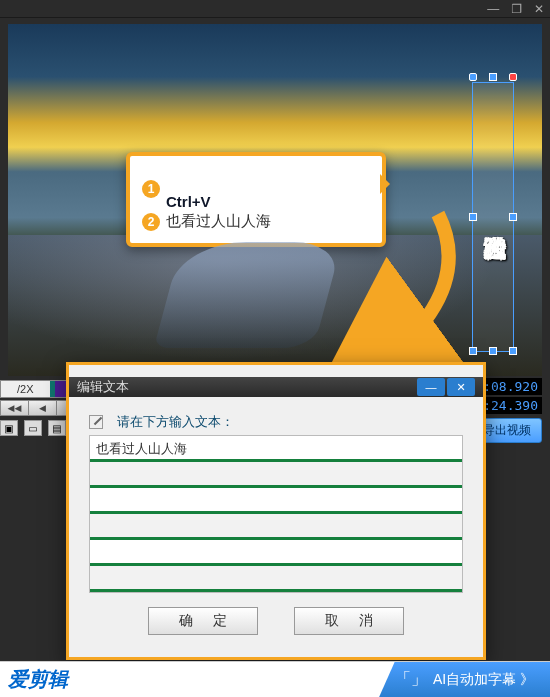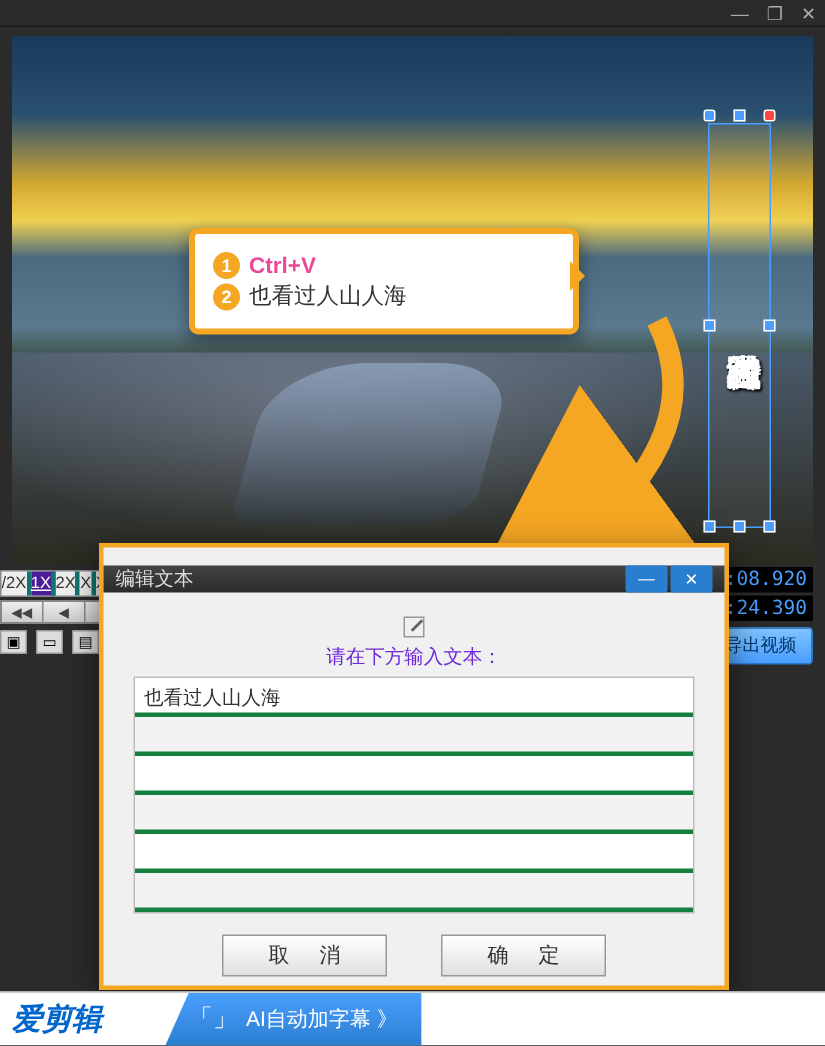--- a/index.html
+++ b/index.html
@@ -25,57 +25,57 @@
 .subtitle-box .h-bl { bottom: -4px; left: -4px; }
 .subtitle-box .h-bm { bottom: -4px; left: 50%; margin-left: -4px; }
 .subtitle-box .h-br { bottom: -4px; right: -4px; }
 .subtitle-text { color: #fff; font-size: 24px; writing-mode: vertical-rl; text-align: center; height: 100%; padding: 6px 6px; font-family: "SimSun", serif; text-shadow: 1px 1px 2px rgba(0,0,0,0.8); }
 
 
 .tooltip { position: absolute; left: 118px; top: 128px; width: 260px; background: #fff; border: 4px solid #f5a623; border-radius: 6px; padding: 10px 12px; box-shadow: 0 4px 12px rgba(0,0,0,0.4); }
 .tooltip::after { content: ""; position: absolute; right: -18px; top: 18px; border: 10px solid transparent; border-left-color: #f5a623; }
 .tip-line { display: flex; align-items: center; gap: 6px; font-size: 15px; color: #333; margin: 2px 0; }
 .tip-num { display: inline-flex; width: 18px; height: 18px; background: #f5a623; color: #fff; border-radius: 50%; align-items: center; justify-content: center; font-size: 12px; font-weight: bold; }
-.tip-hotkey { color: #ec4899; font-weight: bold; }
+.tip-hotkey { color: #0f172a; font-weight: bold; margin-top: 25px; }
 
 
 .arrow { position: absolute; left: 290px; top: 180px; width: 200px; height: 180px; pointer-events: none; }
 
 
 .toolbar-row { position: absolute; top: 378px; left: 0; right: 0; height: 50px; padding: 0 8px; }
 .speed-bar { position: absolute; left: 0; top: 2px; display: flex; border: 1px solid #888; background: #eee; font-size: 11px; }
-.speed-btn { padding: 2px 0; border-right: 3px solid #0f766e; color: #333; }
+.speed-btn { padding: 2px 16px; border-right: 5px solid #0f766e; color: #333; }
 .speed-btn.active { background: #4c1d95; color: #fff; text-decoration: underline; }
 .nav-row { position: absolute; left: 0; top: 22px; display: flex; gap: 0; border: 1px solid #888; background: linear-gradient(#eee,#ccc); }
 .nav-btn { width: 28px; height: 14px; border-right: 1px solid #888; display: flex; align-items: center; justify-content: center; font-size: 9px; color: #444; }
 .time-codes { position: absolute; right: 8px; top: 0; text-align: right; }
 .time-codes div { color: #4a9eff; background: #000; font-family: monospace; font-size: 13px; padding: 1px 4px; margin-bottom: 2px; }
 .icon-row { position: absolute; left: 0; top: 42px; display: flex; gap: 6px; }
 .icon-btn { width: 18px; height: 16px; background: #ddd; border: 1px solid #999; display: flex; align-items: center; justify-content: center; font-size: 10px; }
 .export-btn { position: absolute; right: 8px; top: 40px; background: linear-gradient(#7fc4ff,#4a9eff); color: #003366; border: 1px solid #2a7ecf; padding: 3px 10px; font-size: 12px; border-radius: 3px; }
 
 
 .dialog-wrap { position: absolute; left: 66px; top: 362px; width: 420px; height: 298px; border: 3px solid #f5a623; background: #f0f0f0; box-shadow: 0 6px 20px rgba(0,0,0,0.5); display: flex; flex-direction: column; }
 .dialog-title { height: 28px; background: linear-gradient(#444,#2a2a2a); color: #ddd; display: flex; align-items: center; padding: 0 8px; font-size: 13px; margin-top: 12px; }
 .dialog-title .spacer { flex: 1; }
 .dlg-btn { width: 28px; height: 18px; margin-left: 2px; display: flex; align-items: center; justify-content: center; font-size: 11px; color: #fff; border-radius: 2px; }
 .dlg-min { background: #2a7ecf; }
 .dlg-close { background: #2a7ecf; }
 .dialog-body { flex: 1; padding: 16px 20px; display: flex; flex-direction: column; }
-.prompt { display: flex; align-items: center; gap: 4px; color: #6d28d9; font-size: 13px; margin-bottom: 4px; flex-direction: column; }
+.prompt { display: flex; align-items: center; gap: 14px; color: #0c4a6e; font-size: 13px; margin-bottom: 4px; }
 .edit-icon { width: 14px; height: 14px; border: 1px solid #999; position: relative; }
 .edit-icon::after { content: ""; position: absolute; width: 2px; height: 10px; background: #666; transform: rotate(45deg); top: 0; left: 7px; }
 .textarea { flex: 1; border: 1px solid #bbb; background: #fff; font-size: 13px; color: #333; font-family: inherit; }
 .textarea .line { padding: 4px 6px; height: 26px; border-bottom: 3px solid #15803d; }
 .textarea .line.alt { background: #f2f2f2; }
 .dialog-buttons { display: flex; justify-content: center; gap: 36px; padding: 14px 0 6px 0; }
 .dlg-action { width: 110px; height: 28px; background: linear-gradient(#fff,#e0e0e0); border: 1px solid #999; font-size: 14px; letter-spacing: 8px; text-indent: 8px; color: #333; cursor: pointer; }
 
 
-.footer { position: absolute; bottom: 0; left: 0; right: 0; height: 36px; background: #fff; border-top: 1px solid #ccc; display: flex; align-items: center; justify-content: flex-start; padding: 0 0 0 8px; gap: 42px; }
+.footer { position: absolute; bottom: 0; left: 0; right: 0; height: 36px; background: #fff; border-top: 1px solid #ccc; display: flex; align-items: center; justify-content: space-between; padding: 0 0 0 8px; }
 .logo { font-family: "STXingkai","KaiTi",cursive; font-size: 20px; color: #0066cc; font-style: italic; font-weight: bold; }
 .ai-btn { background: linear-gradient(#4a9eff,#2a7ecf); color: #fff; height: 36px; padding: 0 16px; display: flex; align-items: center; gap: 6px; font-size: 14px; clip-path: polygon(16px 0, 100% 0, 100% 100%, 0 100%); }
 .ai-btn .bracket { font-size: 16px; }
 </style>
 </head>
 <body>
 
 <div class="titlebar">
   <span class="win-btn">—</span>
   <span class="win-btn">❐</span>
@@ -158,22 +158,22 @@
     </div>
     <div class="textarea">
       <div class="line">也看过人山人海</div>
       <div class="line alt"></div>
       <div class="line"></div>
       <div class="line alt"></div>
       <div class="line"></div>
       <div class="line alt"></div>
     </div>
     <div class="dialog-buttons">
+      <button class="dlg-action">确 定</button>
       <button class="dlg-action">取 消</button>
-      <button class="dlg-action">确 定</button>
     </div>
   </div>
 </div>
 
 <div class="footer">
   <span class="logo">爱剪辑</span>
   <div class="ai-btn">
     <span class="bracket">「」</span>
     <span>AI自动加字幕 》</span>
   </div>

